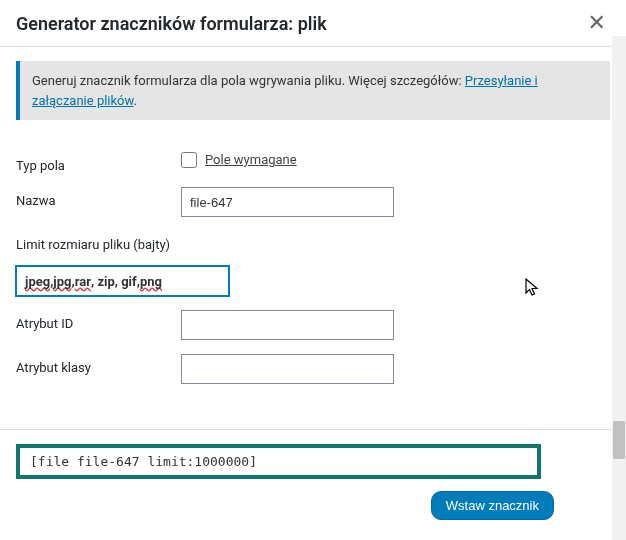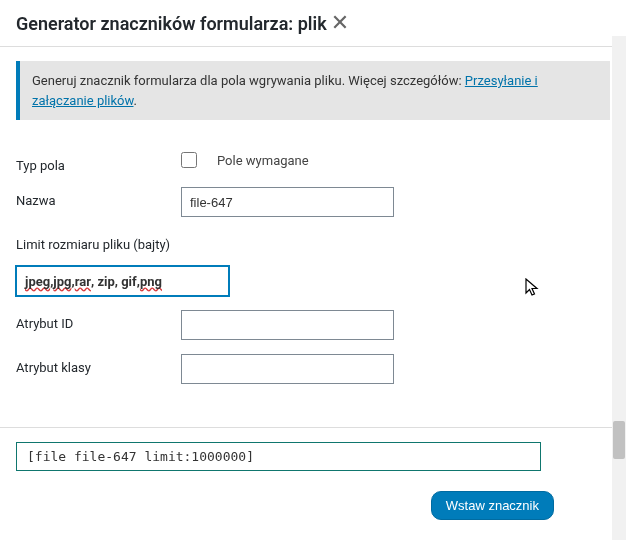--- a/index.html
+++ b/index.html
@@ -1,32 +1,32 @@
 <!DOCTYPE html>
 <html><head>
 <meta charset="utf-8">
 <style>
 * { box-sizing: border-box; margin: 0; padding: 0; }
 body { font-family: -apple-system, BlinkMacSystemFont, "Segoe UI", Roboto, sans-serif; font-size: 13px; color: #444; background: #fff; width: 626px; height: 540px; overflow: hidden; position: relative; }
-.modal-header { display: flex; align-items: center; padding: 8px 16px; border-bottom: 1px solid #ddd; }
+.modal-header { display: flex; align-items: center; justify-content: space-between; padding: 8px 16px; border-bottom: 1px solid #ddd; }
 .modal-title { font-size: 18px; font-weight: 600; color: #23282d; }
 .close-btn { font-size: 22px; color: #666; cursor: pointer; background: none; border: none; line-height: 1; padding: 4px; }
 .info-box { margin: 14px 16px; padding: 10px 12px; background: #e5e5e5; border-left: 4px solid #007cba; color: #333; line-height: 1.5; }
 .info-box a { color: #0073aa; text-decoration: underline; }
 .form-area { padding: 4px 16px 20px; }
 .form-row { display: flex; align-items: flex-start; margin: 14px 0; }
 .form-label { width: 165px; flex-shrink: 0; padding-top: 6px; color: #23282d; }
 .form-control-cell { flex: 1; }
-.checkbox-row { display: flex; align-items: flex-end; gap: 20px; }
+.checkbox-row { display: flex; align-items: flex-start; gap: 8px; text-decoration: underline; }
 .checkbox-row input[type="checkbox"] { width: 16px; height: 16px; border: 1px solid #7e8993; cursor: pointer; }
 .text-input { width: 213px; padding: 4px 8px; font-size: 13px; border: 1px solid #7e8993; background: #fff; color: #333; height: 30px; }
 .text-input.focused { border: 1px solid #007cba; box-shadow: 0 0 0 1px #007cba; font-weight: bold; }
 .spellcheck span { text-decoration: underline wavy #d63638; text-decoration-skip-ink: none; }
 .bottom-area { position: absolute; bottom: 0; left: 0; right: 0; padding: 14px 16px 20px; border-top: 1px solid #ddd; background: #fff; }
-.code-output { width: 525px; padding: 6px 10px; font-family: Consolas, Monaco, monospace; font-size: 13px; border: 1px solid #0f766e; background: #fff; color: #333; margin-bottom: 20px; }
+.code-output { width: 525px; padding: 6px 10px; font-family: Consolas, Monaco, monospace; font-size: 13px; border: 4px solid #0f766e; background: #fff; color: #333; margin-bottom: 12px; }
 .insert-btn { float: right; margin-right: 56px; background: #007cba; color: #fff; border: 1px solid #006ba1; padding: 6px 14px; font-size: 13px; border-radius: 10px; cursor: pointer; }
 .scrollbar-v { position: absolute; right: 0; top: 36px; bottom: 120px; width: 14px; background: #f1f1f1; }
 .scrollbar-v2 { position: absolute; right: 0; bottom: 0; height: 120px; width: 14px; background: #f1f1f1; }
 .scroll-thumb { background: #c1c1c1; border-radius: 2px; margin: 1px; }
 .cursor { position: absolute; left: 525px; top: 278px; pointer-events: none; }
 </style>
 </head>
 <body>
 
 <div class="modal-header">

